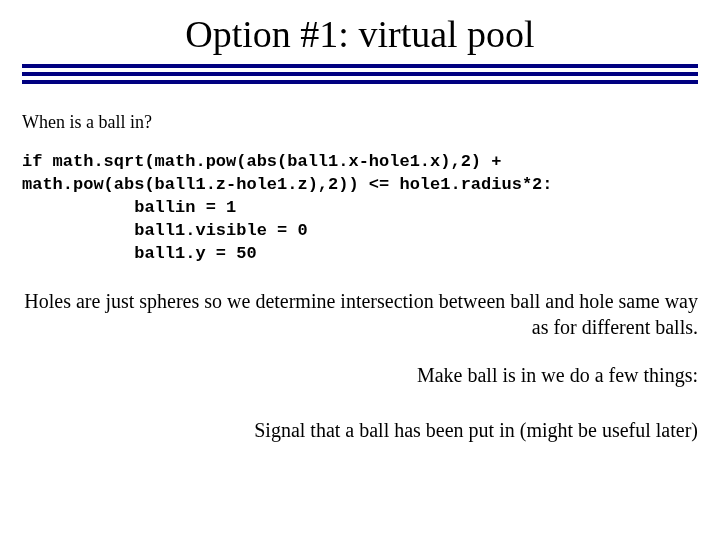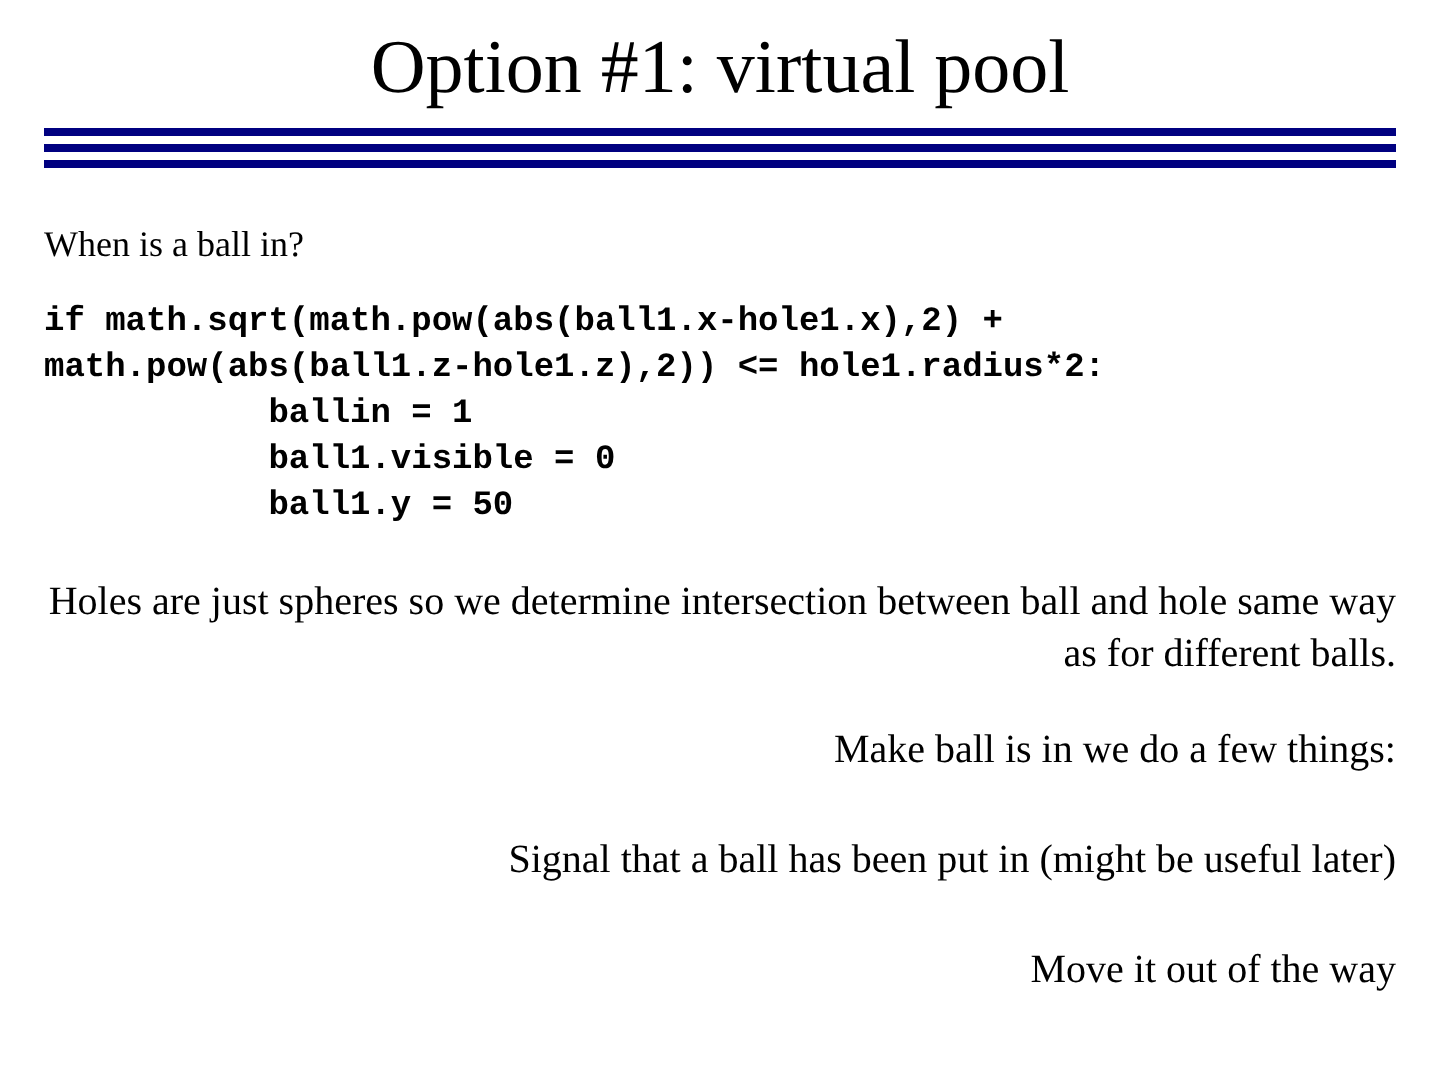--- a/index.html
+++ b/index.html
@@ -80,17 +80,16 @@
 <span>           ballin = 1</span>
 <span>           ball1.visible = 0</span>
 <span>           ball1.y = 50</span></div>
 
   <p class="para">Holes are just spheres so we determine intersection between ball and hole same way as for  different balls.</p>
 
   <div class="para">
     <span>Make ball is in we do a few things:</span>
     <div class="sub-list">
       <div>Signal that a ball has been put in (might be useful later)</div>
-      <div>Move it out of the way</div>
     </div>
   </div>
 
 </div>
 
 </body></html>

